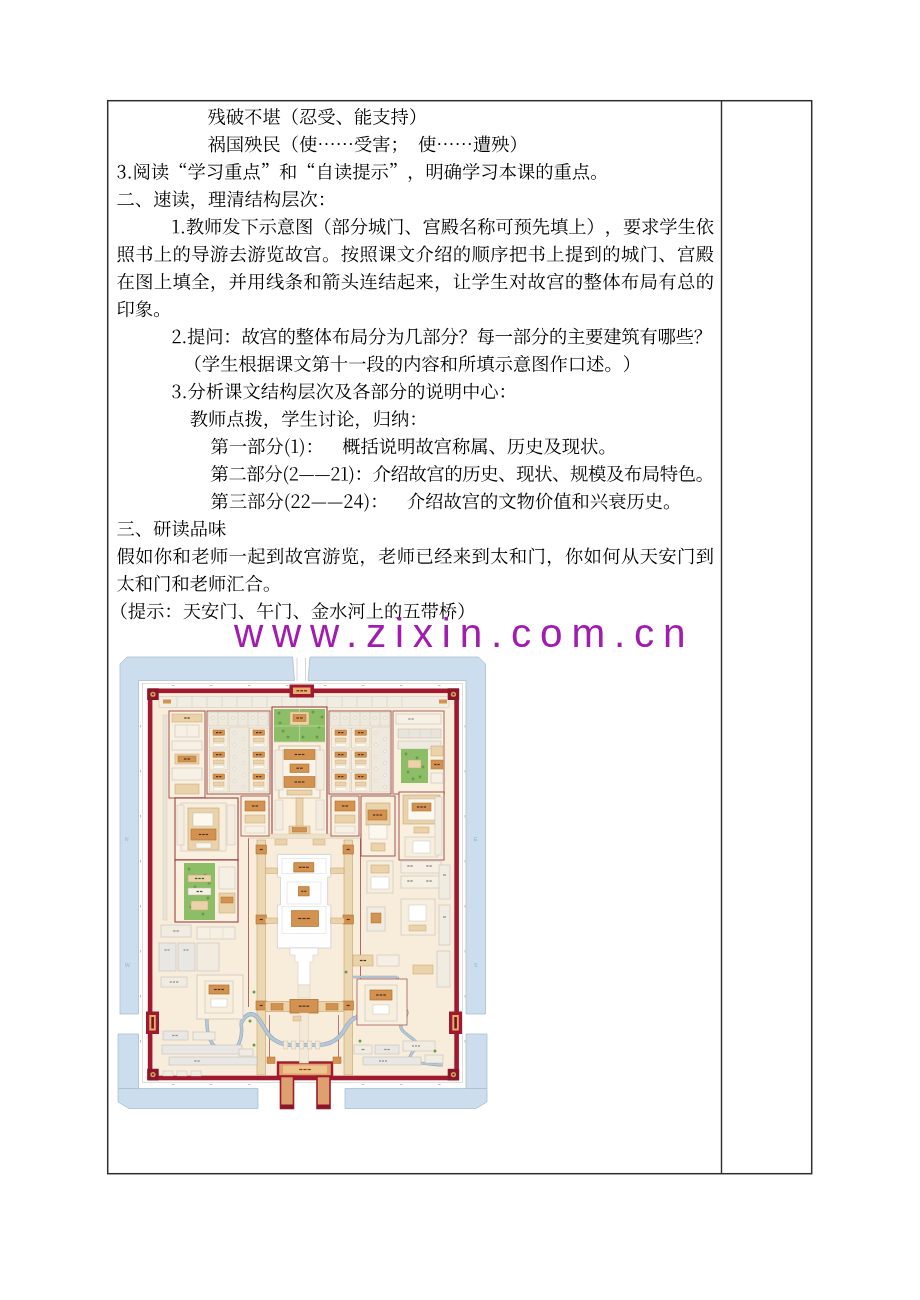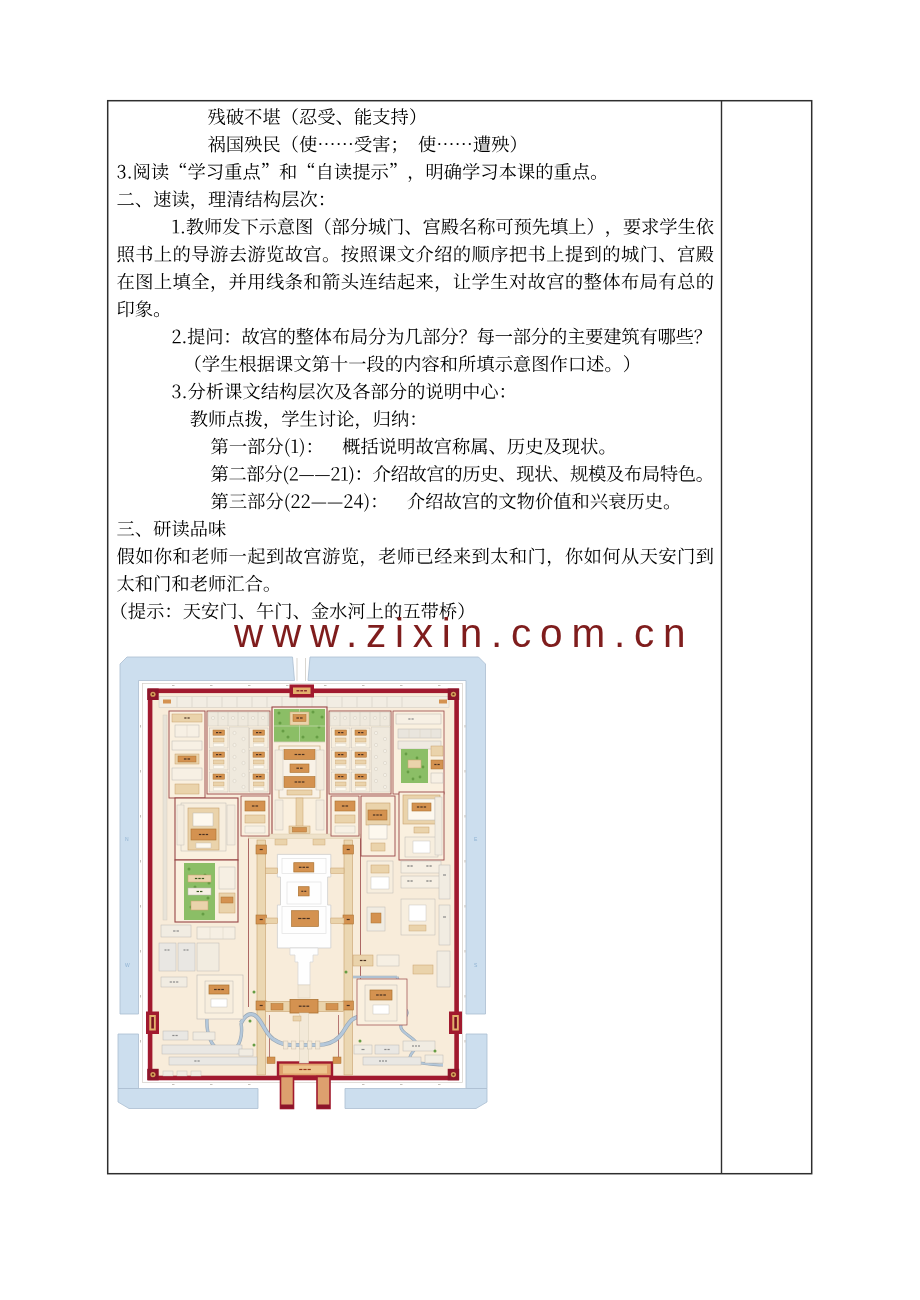--- a/index.html
+++ b/index.html
@@ -640,21 +640,21 @@
       <use href="#cD" x="13000"></use>
       <use href="#as" x="14000"></use>
       <use href="#O" x="15000"></use>
       <use href="#cE" x="16000"></use>
       <use href="#cF" x="17000"></use>
       <use href="#cG" x="18000"></use>
       <use href="#l" x="19000"></use>
     </g>
 </svg>
 
-<div style="position:absolute;left:234px;top:612.6px;font-family:'Liberation Sans',sans-serif;font-size:40.5px;line-height:1;letter-spacing:8.8px;color:#7f1d1d;white-space:nowrap;">www.zixin.com.cn</div>
+<div style="position:absolute;left:234px;top:612.6px;font-family:'Liberation Sans',sans-serif;font-size:40.5px;line-height:1;letter-spacing:8.8px;color:#a21caf;white-space:nowrap;">www.zixin.com.cn</div>
 
 <svg style="position:absolute;left:117px;top:655px;filter:blur(0.35px) saturate(0.96)" width="371" height="462" viewBox="0 0 371 462">
 <path d="M10,2 L175.5,2 L177.5,25.5 L21.5,25.5 L21.5,359 L3,359 L3,9 Z" fill="#cbdeef" stroke="#aabed2" stroke-width="0.8"></path>
 
 <path d="M193,2 L361.5,2 L368.5,9 L368.5,359 L349,359 L349,25.5 L191,25.5 Z" fill="#cbdeef" stroke="#aabed2" stroke-width="0.8"></path>
 
 <path d="M1,379 L21.5,379 L21.5,433.5 L1,433.5 Z" fill="#cbdeef" stroke="#aabed2" stroke-width="0.8"></path>
 
 <path d="M1,433.5 L141,433.5 L141,453.5 L12,453.5 L1,447 Z" fill="#cbdeef" stroke="#aabed2" stroke-width="0.8"></path>
 

